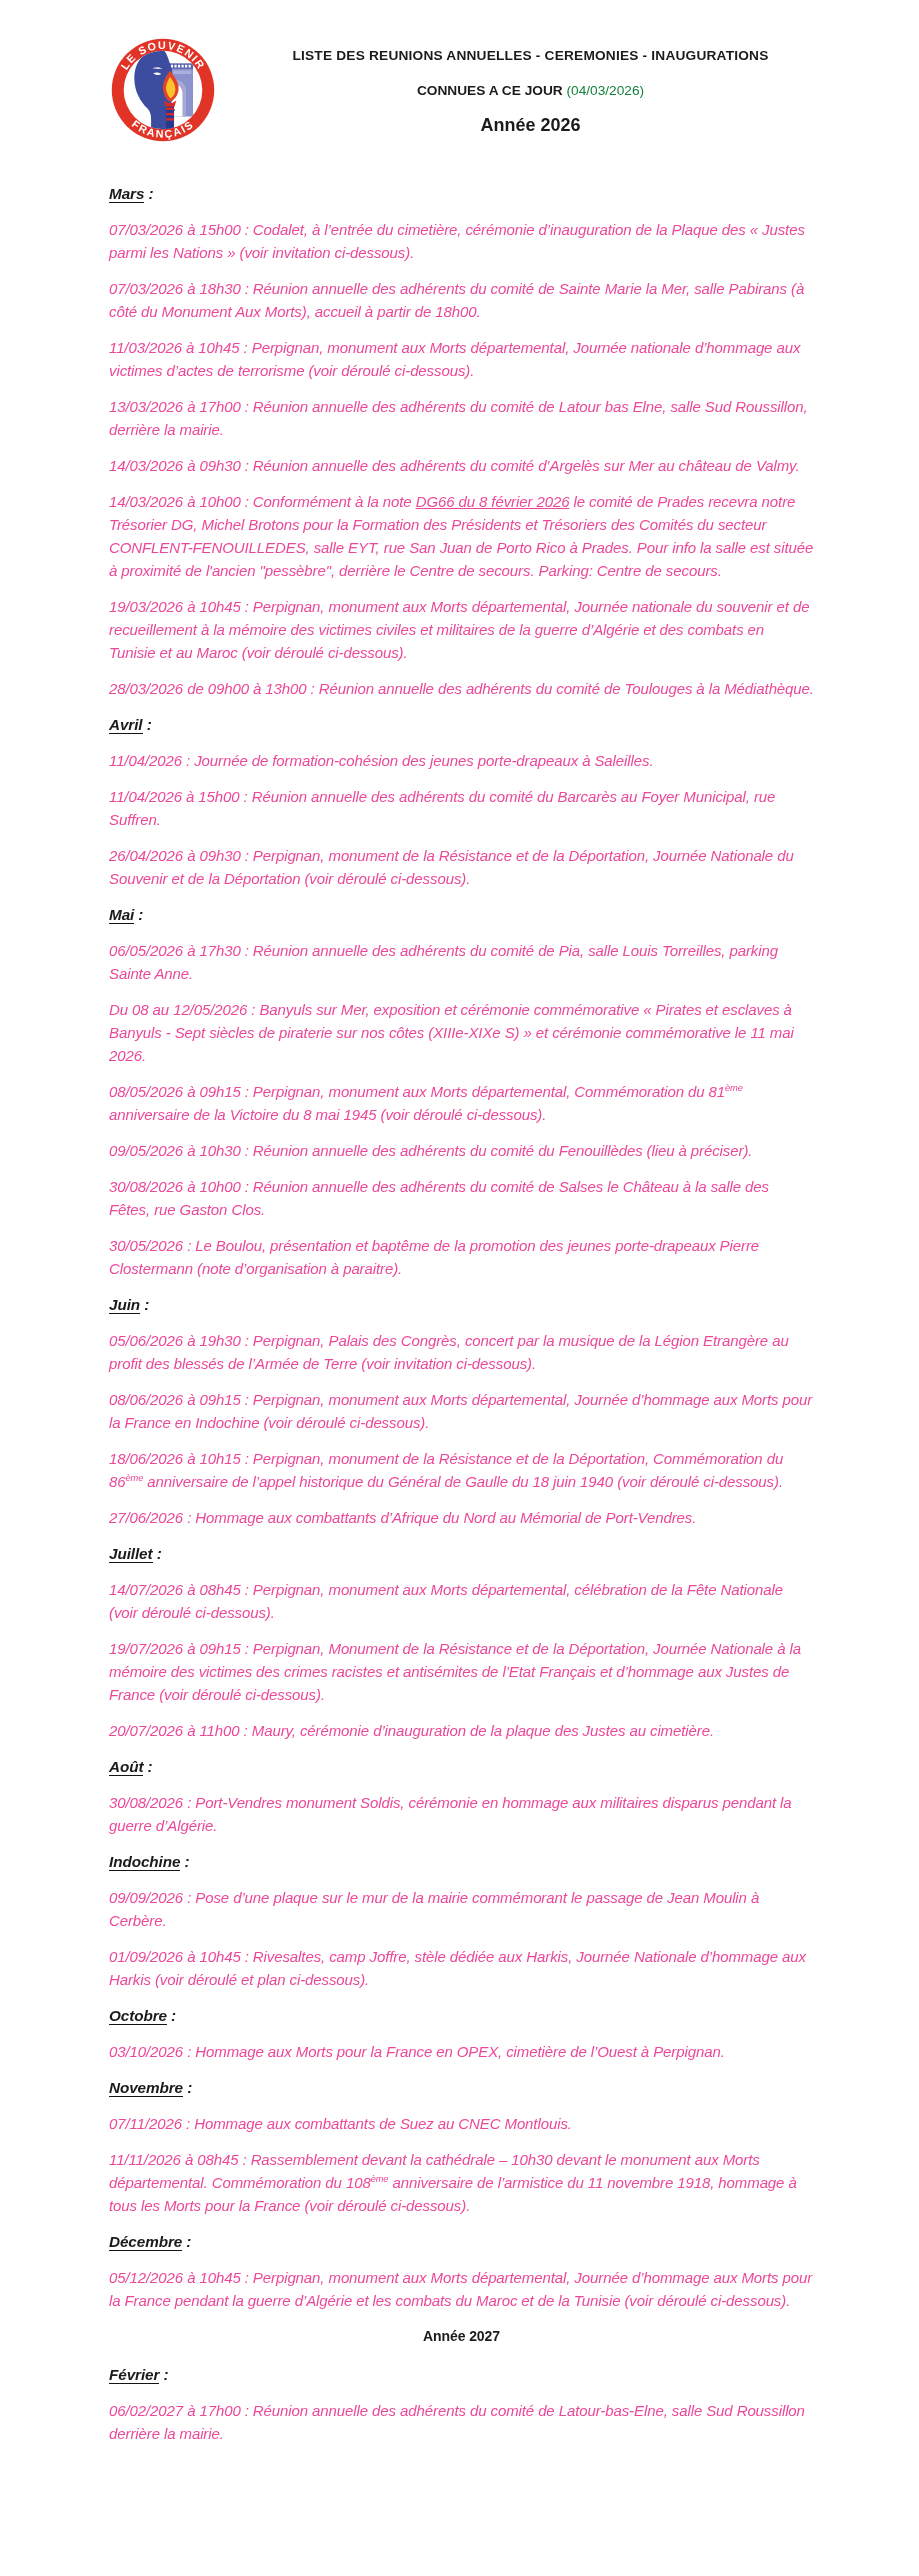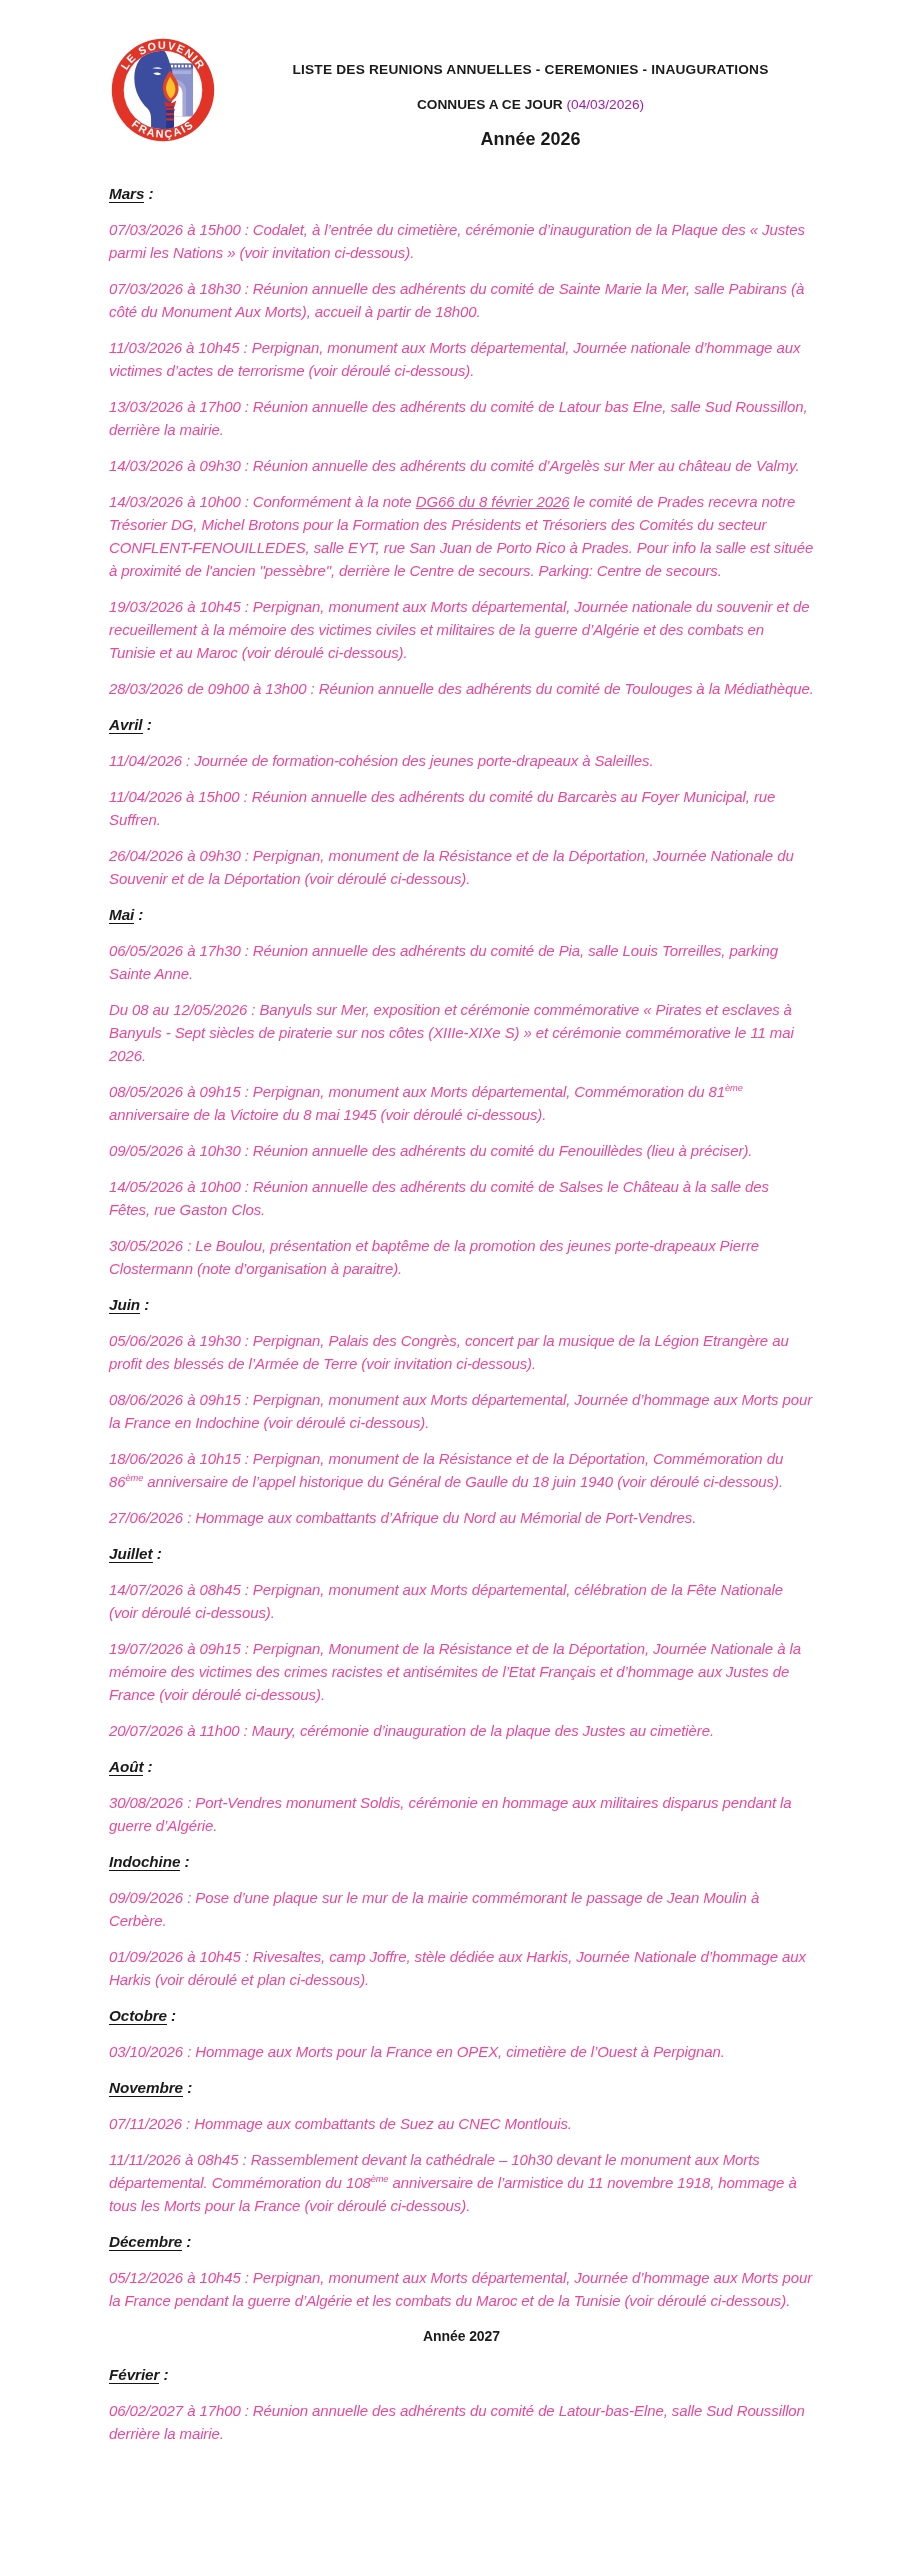--- a/index.html
+++ b/index.html
@@ -24,32 +24,32 @@
   .header { position: relative; height: 176px; }
   .logo {
     position: absolute;
     left: 110px;
     top: 37px;
     width: 106px;
     height: 106px;
   }
   .titles {
     margin-left: 141px;
-    padding-top: 61px;
+    padding-top: 47px;
     text-align: center;
   }
   .titles p { margin: 0 0 16px 0; line-height: 18.5px; }
   .t1 {
     font-weight: bold;
     font-size: 13.7px;
     letter-spacing: 0.2px;
   }
   .t2 { font-size: 13.7px; }
   .t2 .b { font-weight: bold; text-align: center; }
-  .t2 .reg { font-weight: normal; color: #a21caf; }
+  .t2 .reg { font-weight: normal; color: #15803d; }
   .t3 { font-weight: bold; font-size: 18px; }
   
   .doc {
     padding: 5.6px 106px 0 109px;
     font-style: italic;
     font-size: 15px;
     letter-spacing: -0.1px;
   }
   .doc p { margin: 0 0 13px 0; line-height: 23px; }
   .month-heading {
@@ -172,21 +172,21 @@
       <p class="entry"><span>28/03/2026 de 09h00 à 13h00 : Réunion annuelle des adhérents du comité de Toulouges à la Médiathèque.</span></p>
       <p class="month-heading"><span class="month-name">Avril</span> :</p>
       <p class="entry"><span>11/04/2026 : Journée de formation-cohésion des jeunes porte-drapeaux à Saleilles.</span></p>
       <p class="entry"><span>11/04/2026 à 15h00 : Réunion annuelle des adhérents du comité du Barcarès au Foyer Municipal, rue Suffren.</span></p>
       <p class="entry"><span>26/04/2026 à 09h30 : Perpignan, monument de la Résistance et de la Déportation, Journée Nationale du Souvenir et de la Déportation (voir déroulé ci-dessous).</span></p>
       <p class="month-heading"><span class="month-name">Mai</span> :</p>
       <p class="entry"><span>06/05/2026 à 17h30 : Réunion annuelle des adhérents du comité de Pia, salle Louis Torreilles, parking Sainte Anne.</span></p>
       <p class="entry"><span>Du 08 au 12/05/2026 : Banyuls sur Mer, exposition et cérémonie commémorative « Pirates et esclaves à Banyuls - Sept siècles de piraterie sur nos côtes (XIIIe-XIXe S) » et cérémonie commémorative le 11 mai 2026.</span></p>
       <p class="entry"><span>08/05/2026 à 09h15 : Perpignan, monument aux Morts départemental, Commémoration du 81</span><sup>ème</sup><span> anniversaire de la Victoire du 8 mai 1945 (voir déroulé ci-dessous).</span></p>
       <p class="entry"><span>09/05/2026 à 10h30 : Réunion annuelle des adhérents du comité du Fenouillèdes (lieu à préciser).</span></p>
-      <p class="entry"><span>14/05/2026 à 10h00 : Réunion annuelle des adhérents du comité de Salses le Château à la salle des Fêtes, rue Gaston Clos.</span></p>
+      <p class="entry"><span>30/08/2026 à 10h00 : Réunion annuelle des adhérents du comité de Salses le Château à la salle des Fêtes, rue Gaston Clos.</span></p>
       <p class="entry"><span>30/05/2026 : Le Boulou, présentation et baptême de la promotion des jeunes porte-drapeaux Pierre Clostermann (note d’organisation à paraitre).</span></p>
       <p class="month-heading"><span class="month-name">Juin</span> :</p>
       <p class="entry"><span>05/06/2026 à 19h30 : Perpignan, Palais des Congrès, concert par la musique de la Légion Etrangère au profit des blessés de l’Armée de Terre (voir invitation ci-dessous).</span></p>
       <p class="entry"><span>08/06/2026 à 09h15 : Perpignan, monument aux Morts départemental, Journée d’hommage aux Morts pour la France en Indochine (voir déroulé ci-dessous).</span></p>
       <p class="entry"><span>18/06/2026 à 10h15 : Perpignan, monument de la Résistance et de la Déportation, Commémoration du 86</span><sup>ème</sup><span> anniversaire de l’appel historique du Général de Gaulle du 18 juin 1940 (voir déroulé ci-dessous).</span></p>
       <p class="entry"><span>27/06/2026 : Hommage aux combattants d’Afrique du Nord au Mémorial de Port-Vendres.</span></p>
       <p class="month-heading"><span class="month-name">Juillet</span> :</p>
       <p class="entry"><span>14/07/2026 à 08h45 : Perpignan, monument aux Morts départemental, célébration de la Fête Nationale (voir déroulé ci-dessous).</span></p>
       <p class="entry"><span>19/07/2026 à 09h15 : Perpignan, Monument de la Résistance et de la Déportation, Journée Nationale à la mémoire des victimes des crimes racistes et antisémites de l’Etat Français et d’hommage aux Justes de France (voir déroulé ci-dessous).</span></p>
       <p class="entry"><span>20/07/2026 à 11h00 : Maury, cérémonie d’inauguration de la plaque des Justes au cimetière.</span></p>

